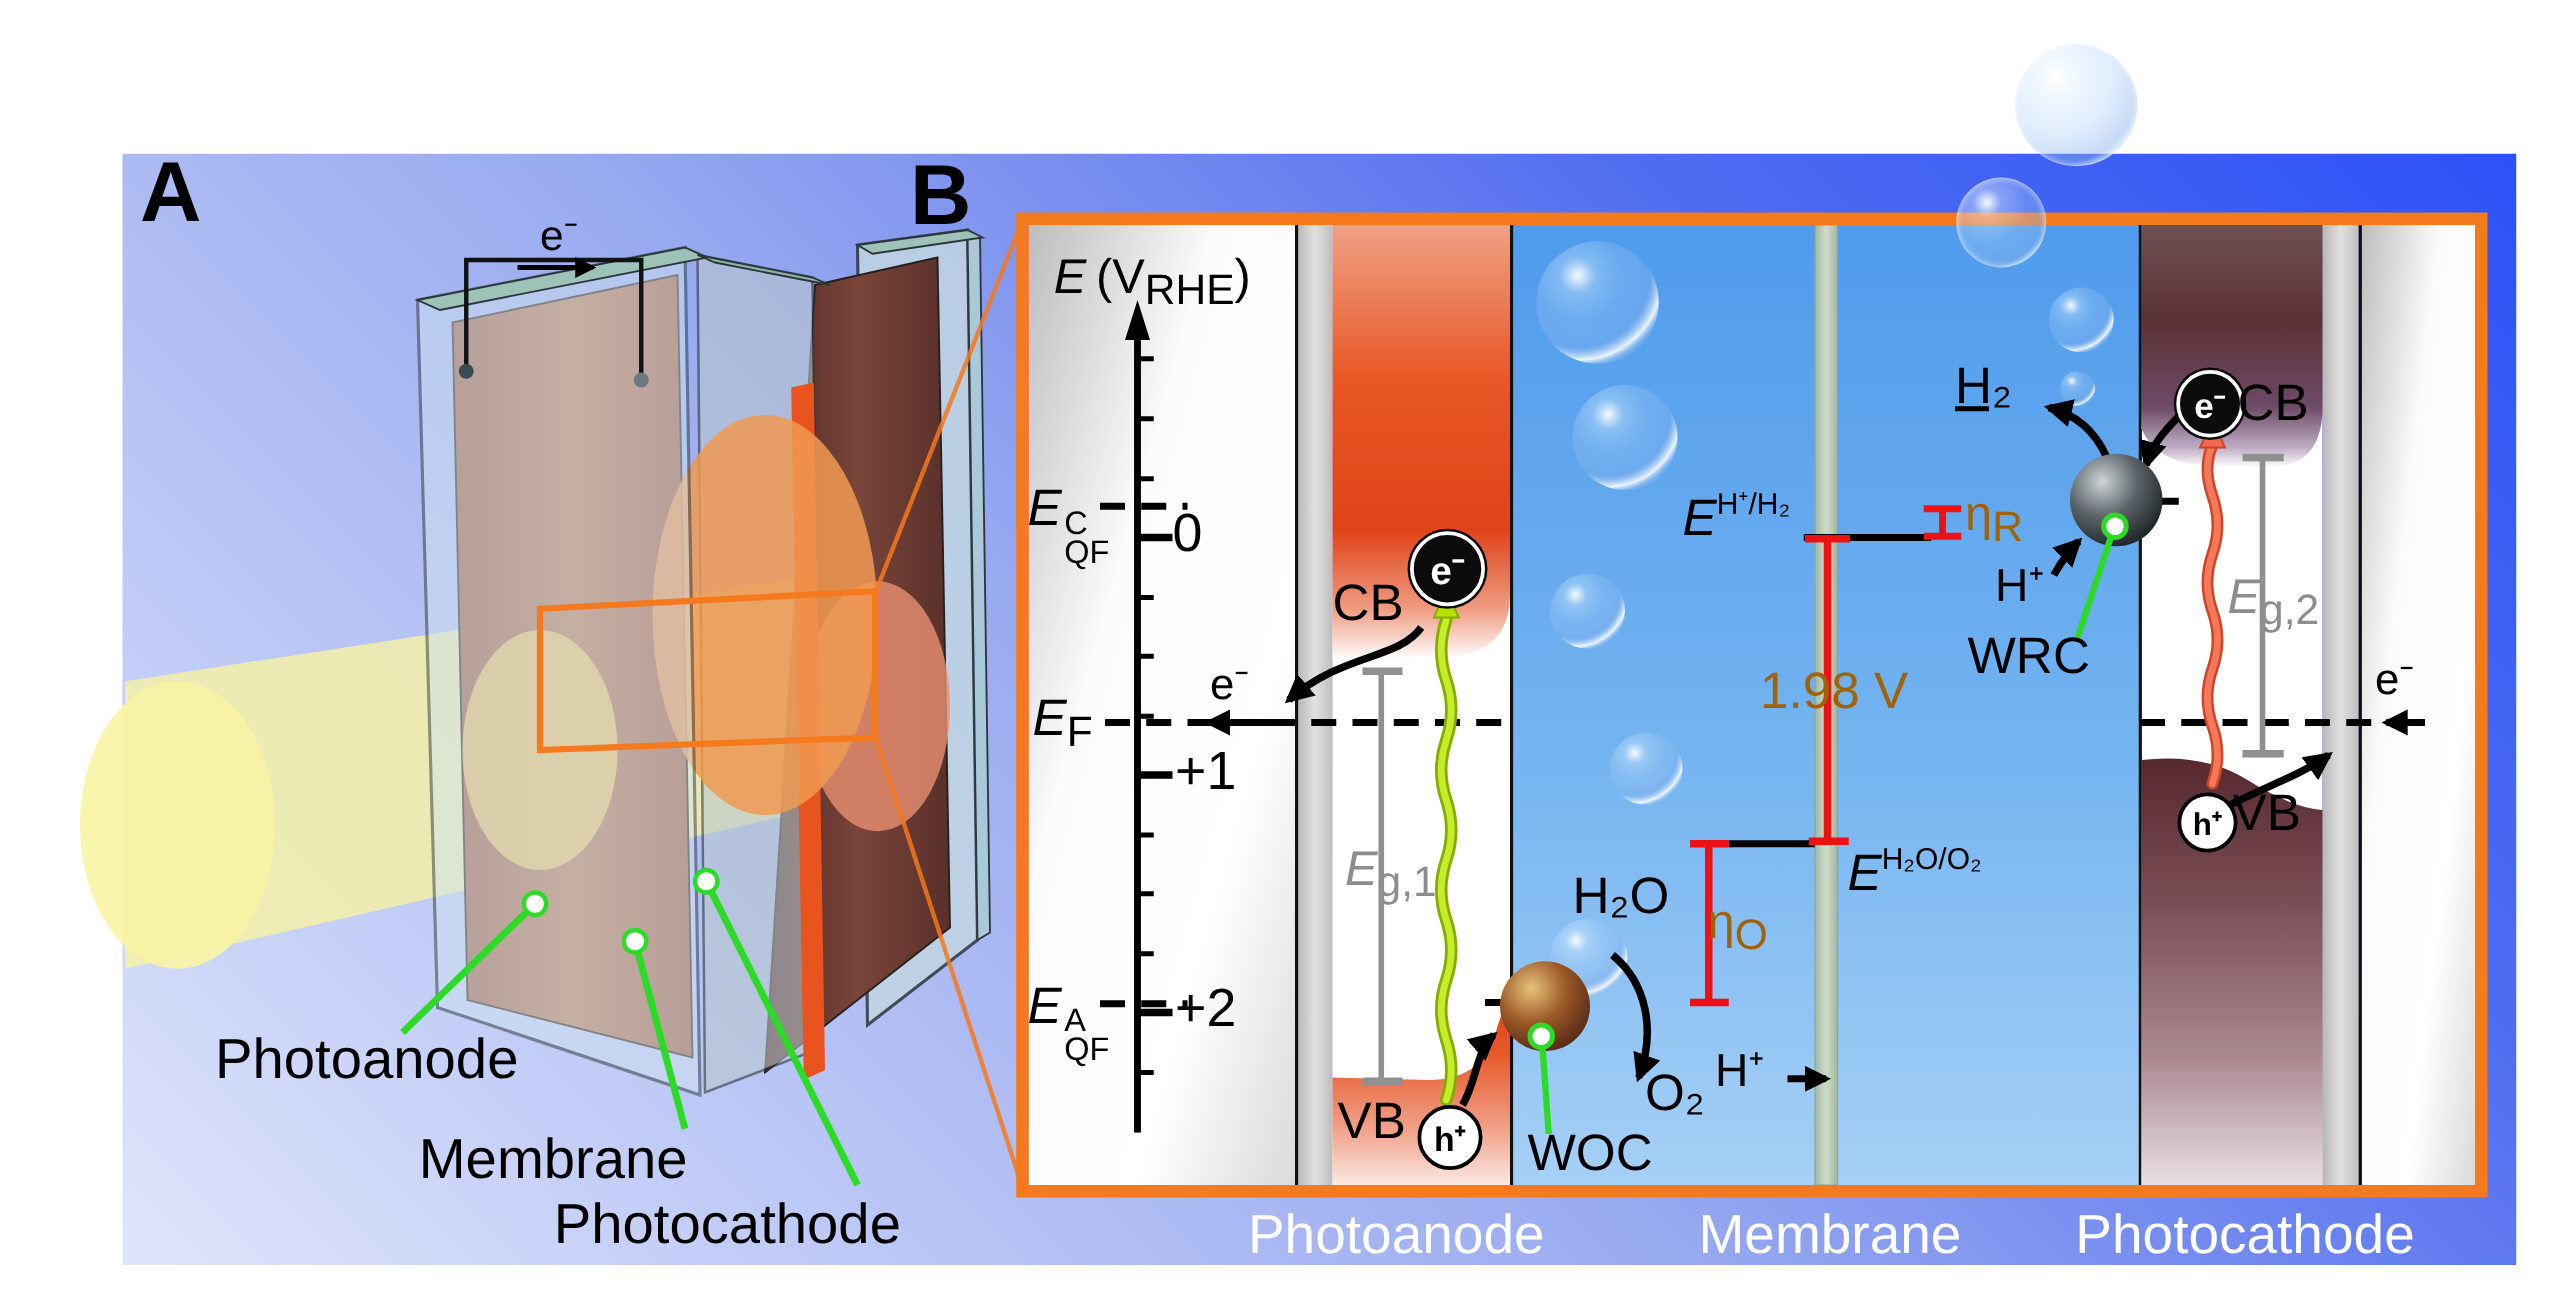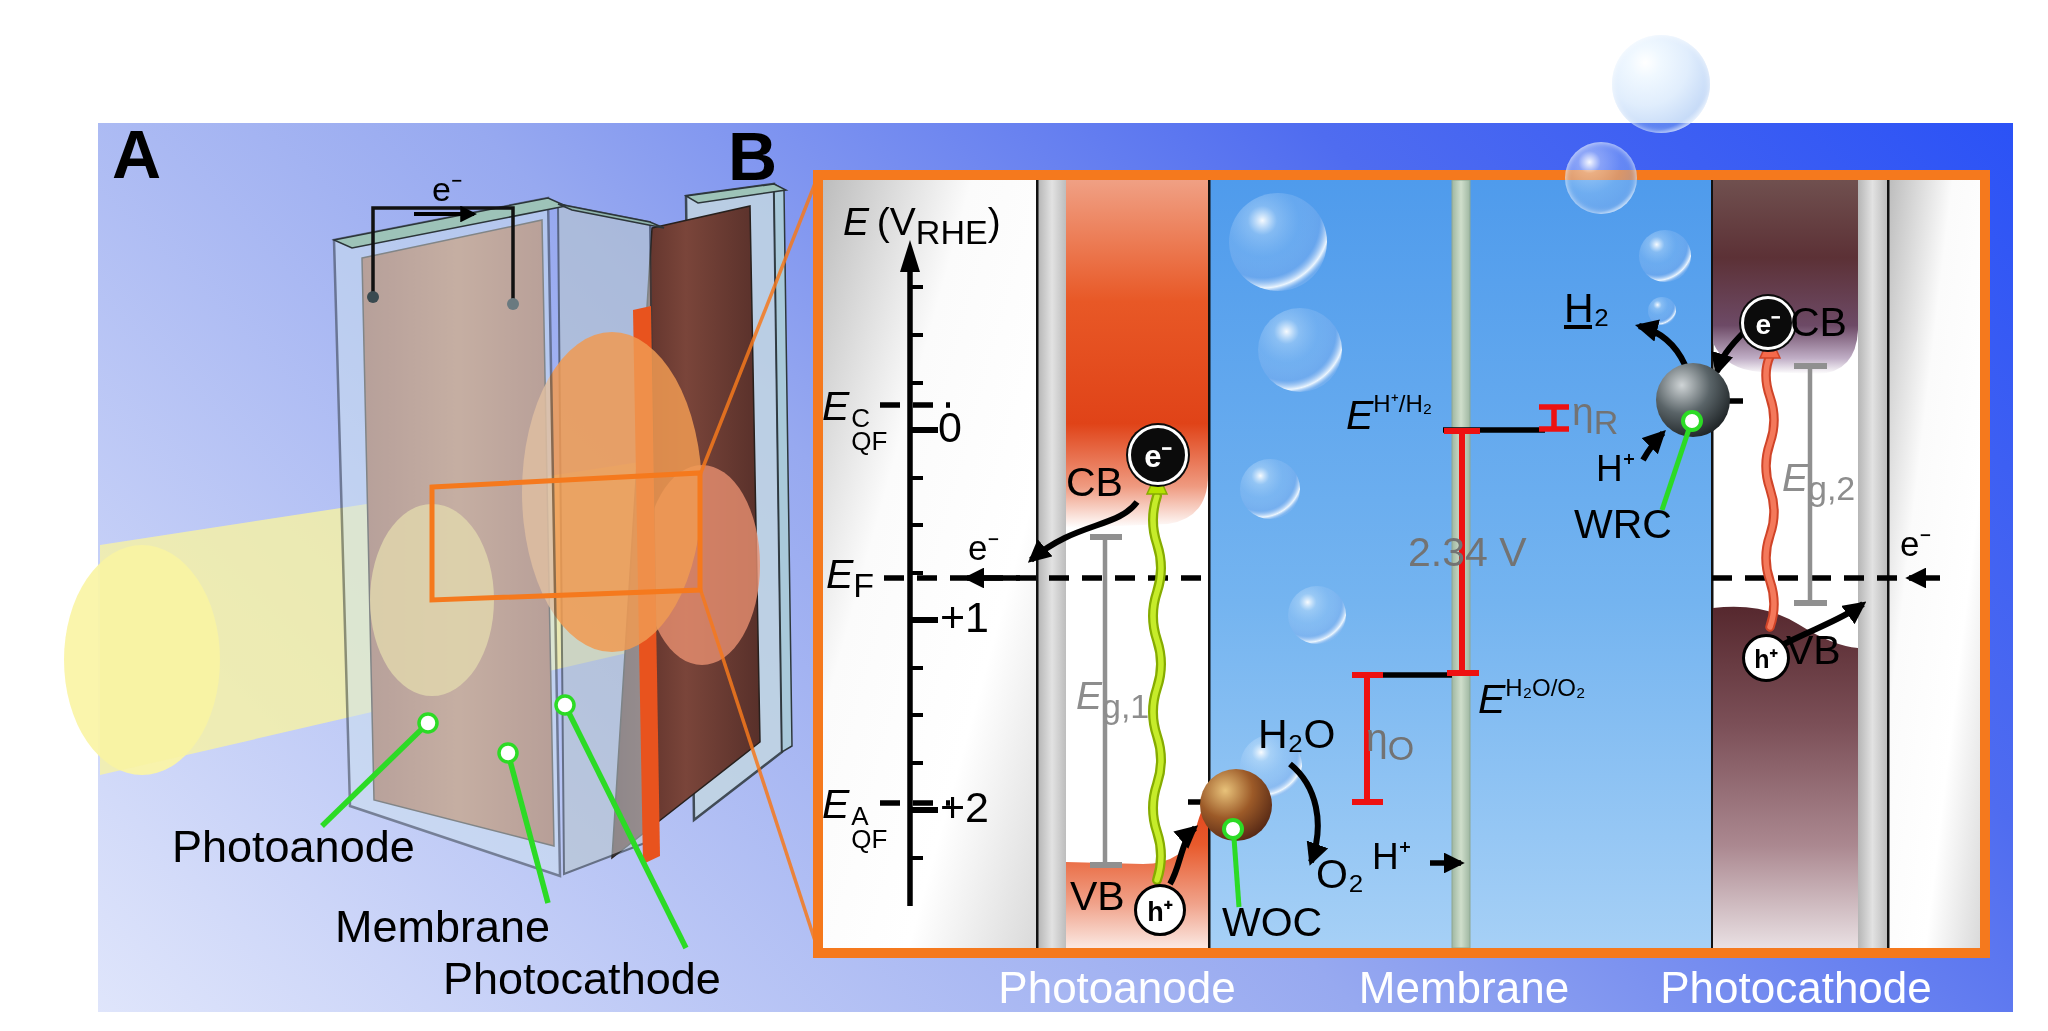--- a/index.html
+++ b/index.html
@@ -4,21 +4,21 @@
 <style>
   html,body{margin:0;padding:0;background:#ffffff;}
   #figure{position:relative;width:2048px;height:1031px;background:#ffffff;overflow:hidden;
           font-family:"Liberation Sans",sans-serif;}
   #bg{position:absolute;left:98px;top:123px;width:1915px;height:889px;
       background:linear-gradient(45deg,#dfe5fb 0%,#97a9f0 45%,#4f6cf0 75%,#2b52f6 100%);}
   svg{display:block;}
   .abs{position:absolute;}
   .lbl{position:absolute;font-size:41px;color:#000;line-height:1;white-space:nowrap;}
   .white{color:#fff;}
-  .red{color:#737373;}
+  .red{color:#a16207;}
   .gray{color:#8d8d8d;}
   .it{font-style:italic;}
   .tag{font-size:68px;font-weight:bold;}
   .sup{font-size:24px;vertical-align:17px;letter-spacing:0;}
   .sub{font-size:34px;vertical-align:-9px;}
   .qf-stack{display:inline-flex;flex-direction:column;font-size:26px;line-height:23px;
             font-style:normal;transform:translateY(7px);margin-left:2px;}
   .particle{position:absolute;border-radius:50%;display:flex;align-items:center;justify-content:center;
             font-weight:bold;z-index:6;}
   .p-dark{background:#0b0b0b;color:#fff;border:3px solid #fff;box-shadow:0 0 0 2px #0b0b0b;}
@@ -352,28 +352,28 @@
   <div class="lbl z8" style="left:940px;top:596px;font-size:43px;">+1</div>
   <div class="lbl z8" style="left:940px;top:786px;font-size:43px;">+2</div>
   <div class="lbl z8" style="left:968px;top:530px;font-size:35px;">e⁻</div>
 
   <div class="lbl z8" style="left:1066px;top:462px;">CB</div>
   <div class="lbl gray z8" style="left:1076px;top:676px;font-size:39px;">
     <span class="it">E</span><span class="sub">g,1</span>
   </div>
   <div class="lbl z8" style="left:1070px;top:876px;">VB</div>
 
-  <div class="lbl z8" style="left:1258px;top:714px;">H₂O</div>
+  <div class="lbl z8" style="left:1258px;top:696px;">H₂O</div>
   <div class="lbl z8" style="left:1316px;top:854px;">O₂</div>
   <div class="lbl z8" style="left:1372px;top:838px;font-size:37px;">H⁺</div>
   <div class="lbl z8" style="left:1222px;top:902px;">WOC</div>
   <div class="lbl z8" style="left:1346px;top:392px;">
     <span class="it">E</span><span class="sup">H⁺/H₂</span>
   </div>
-  <div class="lbl red z8" style="left:1408px;top:532px;">2.34 V</div>
+  <div class="lbl red z8" style="left:1408px;top:532px;">1.98 V</div>
   <div class="lbl z8" style="left:1478px;top:676px;text-align:center;">
     <span class="it">E</span><span class="sup">H₂O/O₂</span>
   </div>
   <div class="lbl red z8" style="left:1572px;top:392px;font-size:39px;">
     <span>η</span><span class="sub">R</span>
   </div>
   <div class="lbl red z8" style="left:1366px;top:718px;font-size:39px;">
     <span>η</span><span class="sub">O</span>
   </div>
   <div class="lbl z8" style="left:1564px;top:288px;text-decoration:underline;">H₂</div>

